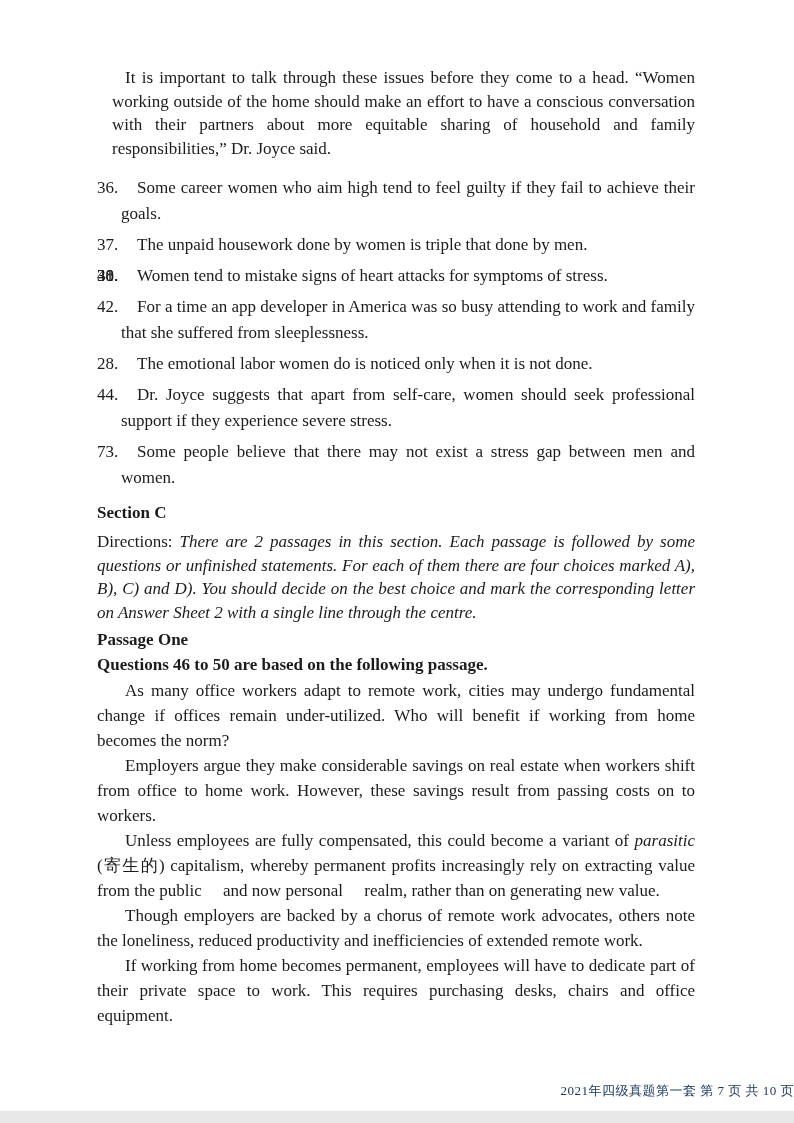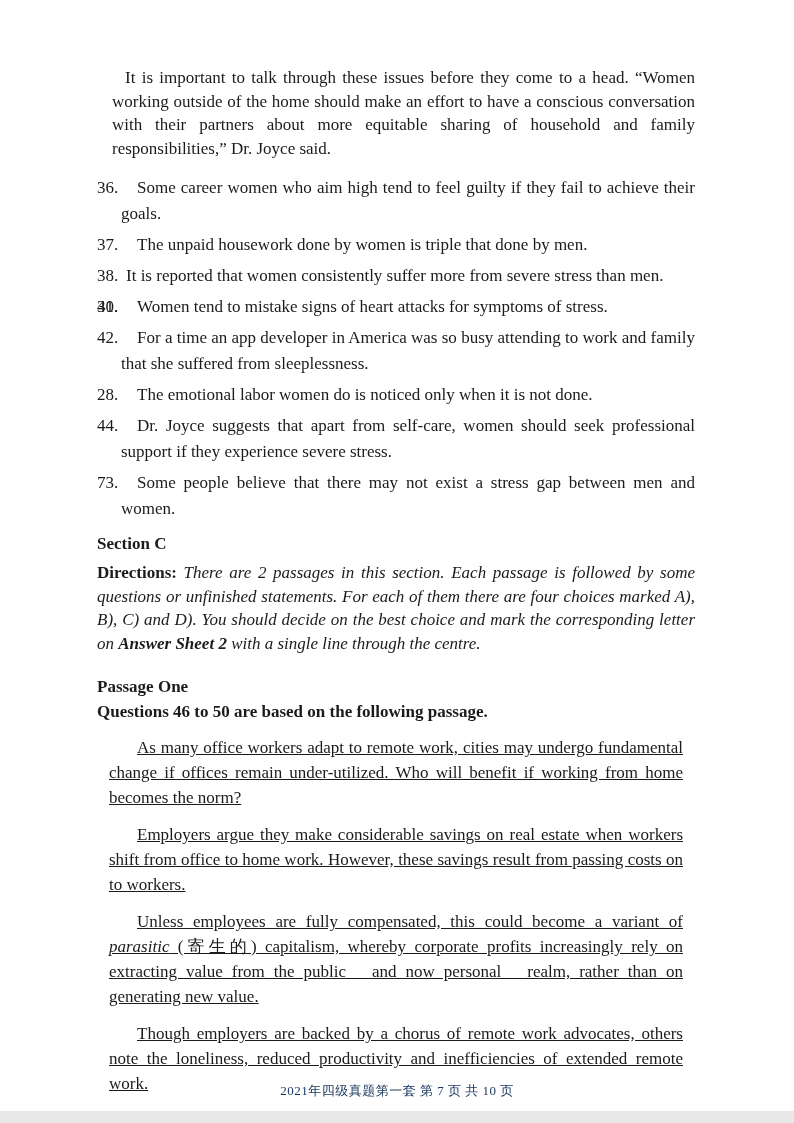--- a/index.html
+++ b/index.html
@@ -26,30 +26,30 @@
     margin-left:24px;
     margin-bottom:5px;
     line-height:26px;
     text-align:justify;
     text-indent:16px;
   }
   .q-item.tight{text-indent:5px;}
   .q-num{position:absolute;left:-24px;top:0;text-indent:0;}
   .sec-title{margin:10px 0 0 0;font-weight:bold;line-height:23px;}
   .directions{margin:6px 0 0 0;line-height:23.5px;text-align:justify;}
-  .psg-title{margin:20px 0 0 0;font-weight:bold;line-height:23px;}
+  .psg-title{margin:4px 0 0 0;font-weight:bold;line-height:23px;}
   .psg-sub{margin:2px 0 0 0;font-weight:bold;line-height:23px;}
   .psg-body{margin-top:2px;}
-  .psg{margin:12px;line-height:25px;text-align:justify;text-indent:28px;text-decoration:underline;}
+  .psg{margin:0;line-height:25px;text-align:justify;text-indent:28px;}
   .it{font-style:italic;}
-  .bd{font-weight:bold;font-style:normal;}
+  .bd{font-weight:normal;font-style:normal;}
   .bd.it{font-style:italic;}
   .footer{
     position:absolute;left:0;top:1082px;width:100%;
-    text-align:center;
+    text-align:right;
     font-size:13px;
     color:#17365d;
     letter-spacing:0.5px;
   }
 </style>
 </head>
 <body>
 
 <div class="page">
   <div class="content">
@@ -62,21 +62,20 @@
     <span class="q-text">Some career women who aim high tend to feel guilty if they fail to achieve their goals.</span>
   </div>
 
   <div class="q-item">
     <span class="q-num">37.</span>
     <span class="q-text">The unpaid housework done by women is triple that done by men.</span>
   </div>
 
   <div class="q-item tight">
     <span class="q-num">38.</span>
-    <span class="q-text">It is reported that women consistently suffer more from severe stress than men.</span>
   </div>
 
   <div class="q-item">
     <span class="q-num">30.</span>
   </div>
 
 
   <div class="q-item">
     <span class="q-num">41.</span>
     <span class="q-text">Women tend to mistake signs of heart attacks for symptoms of stress.</span>
@@ -109,21 +108,21 @@
 
     <p class="psg-title">Passage One</p>
 
     <p class="psg-sub">Questions 46 to 50 are based on the following passage.</p>
 
     <div class="psg-body">
   <p class="psg"><span class="">As many office workers adapt to remote work, cities may undergo fundamental change if offices remain under-utilized. Who will benefit if working from home becomes the norm?</span></p>
 
   <p class="psg"><span class="">Employers argue they make considerable savings on real estate when workers shift from office to home work. However, these savings result from passing costs on to workers.</span></p>
 
-  <p class="psg"><span class="">Unless employees are fully compensated, this could become a variant of </span><span class="it">parasitic</span><span class=""> (寄生的) capitalism, whereby corporate profits increasingly rely on extracting value from the public  and now personal  realm, rather than on generating new value.</span></p>
+  <p class="psg"><span class="">Unless employees are fully compensated, this could become a variant of </span><span class="it">parasitic</span><span class=""> (寄生的) capitalism, whereby permanent profits increasingly rely on extracting value from the public  and now personal  realm, rather than on generating new value.</span></p>
 
   <p class="psg"><span class="">Though employers are backed by a chorus of remote work advocates, others note the loneliness, reduced productivity and inefficiencies of extended remote work.</span></p>
 
   <p class="psg"><span class="">If working from home becomes permanent, employees will have to dedicate part of their private space to work. This requires purchasing desks, chairs and office equipment.</span></p>
 
 </div>
 
   </div>
 
   <div class="footer">2021年四级真题第一套 第 7 页 共 10 页</div>

